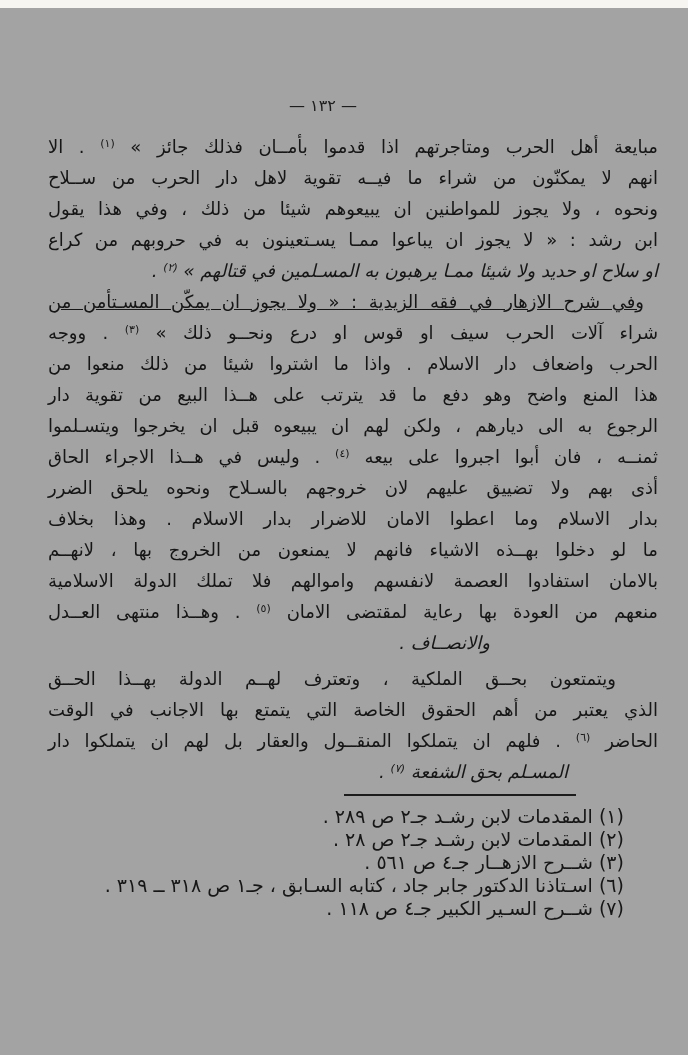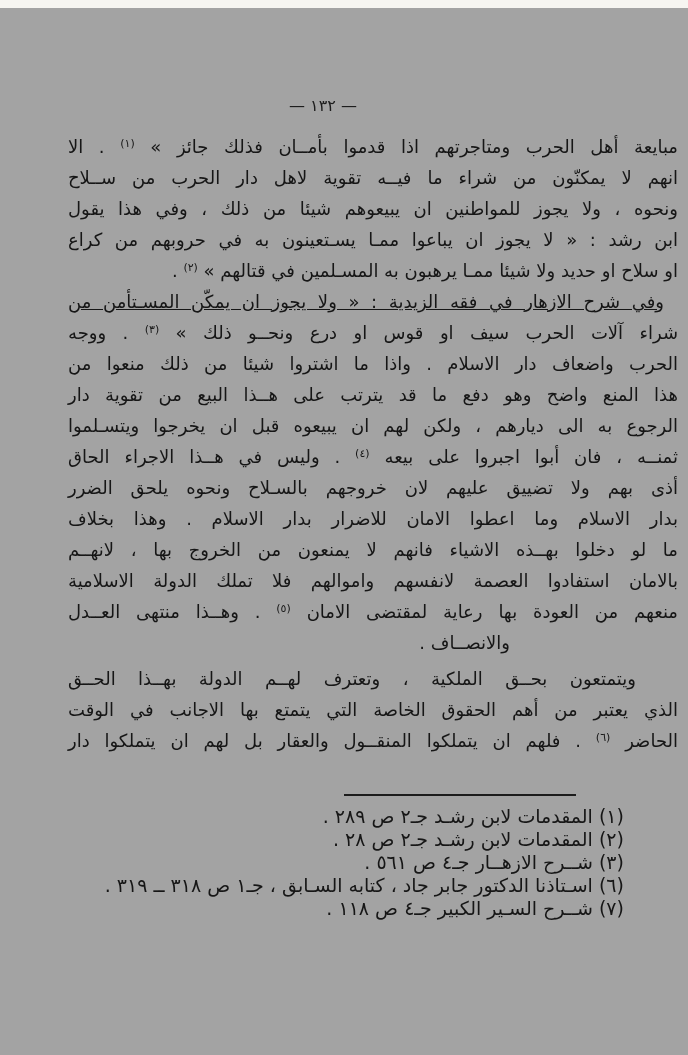--- a/index.html
+++ b/index.html
@@ -23,35 +23,35 @@
     left: 0;
     width: 646px;
     text-align: center;
     font-size: 16px;
     letter-spacing: 1px;
     color: #1d1d1d;
   }
   .body-text {
     position: absolute;
     top: 123px;
-    right: 10px;
+    right: 30px;
     width: 610px;
     direction: rtl;
     font-size: 18px;
     line-height: 31px;
     color: #161616;
   }
   .para { margin: 0; }
   .line {
     box-sizing: border-box;
     height: 31px;
     text-align: justify;
     text-align-last: justify;
   }
-  .line.end { text-align-last: right; }
+  .line.end { text-align-last: right; font-style: italic; }
   .para-1 .line:first-child { padding-right: 14px; text-decoration: underline; }
   .para-2 { margin-top: 5px; }
   .para-2 .line:first-child { padding-right: 42px; }
   .para-1 .line.end { padding-right: 168px; }
   .para-2 .line.end { padding-right: 90px; }
   sup {
     font-size: 11px;
     line-height: 0;
     vertical-align: 6px;
     letter-spacing: 0;
@@ -101,20 +101,21 @@
         <div class="line">بدار الاسلام وما اعطوا الامان للاضرار بدار الاسلام . وهذا بخلاف</div>
         <div class="line">ما لو دخلوا بهــذه الاشياء فانهم لا يمنعون من الخروج بها ، لانهــم</div>
         <div class="line">بالامان استفادوا العصمة لانفسهم واموالهم فلا تملك الدولة الاسلامية</div>
         <div class="line">منعهم من العودة بها رعاية لمقتضى الامان <sup>(٥)</sup> . وهــذا منتهى العــدل</div>
         <div class="line end">والانصــاف .</div>
       </div>
       <div class="para para-2">
         <div class="line">ويتمتعون بحــق الملكية ، وتعترف لهــم الدولة بهــذا الحــق</div>
         <div class="line">الذي يعتبر من أهم الحقوق الخاصة التي يتمتع بها الاجانب في الوقت</div>
         <div class="line">الحاضر <sup>(٦)</sup> . فلهم ان يتملكوا المنقــول والعقار بل لهم ان يتملكوا دار</div>
+        <div class="line end">المسـلم بحق الشفعة <sup>(٧)</sup> .</div>
       </div>
     </div>
 
   <div class="footnote-sep"></div>
 
   <div class="footnotes">
       <div class="footnote">(١) المقدمات لابن رشـد جـ٢ ص ٢٨٩ .</div>
       <div class="footnote">(٢) المقدمات لابن رشـد جـ٢ ص ٢٨ .</div>
       <div class="footnote">(٣) شــرح الازهــار جـ٤ ص ٥٦١ .</div>
       <div class="footnote">(٦) اسـتاذنا الدكتور جابر جاد ، كتابه السـابق ، جـ١ ص ٣١٨ ــ ٣١٩ .</div>

